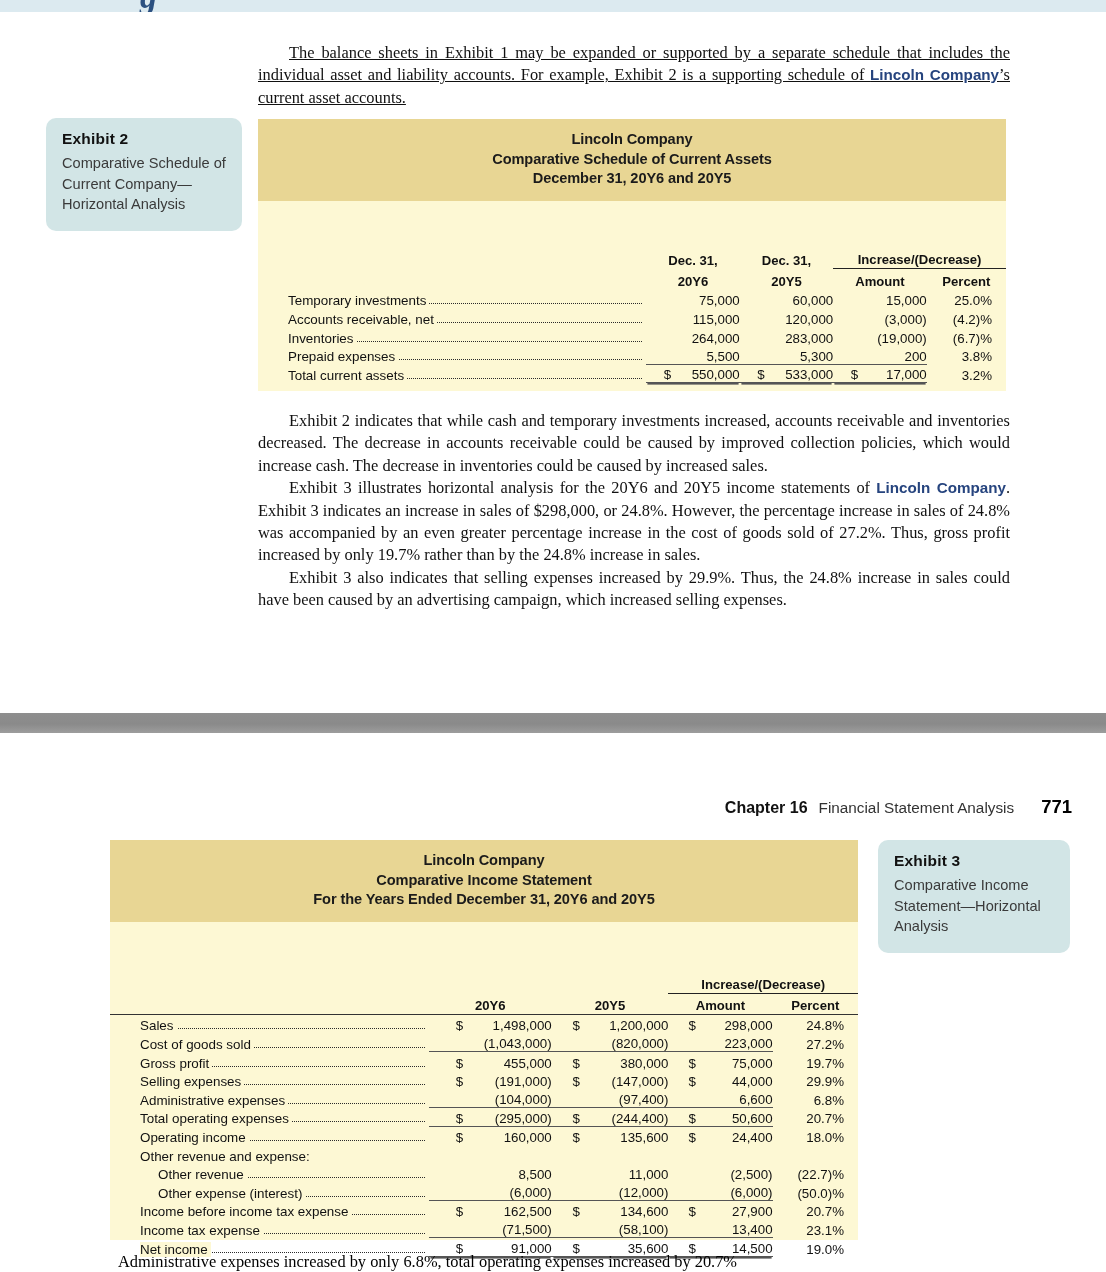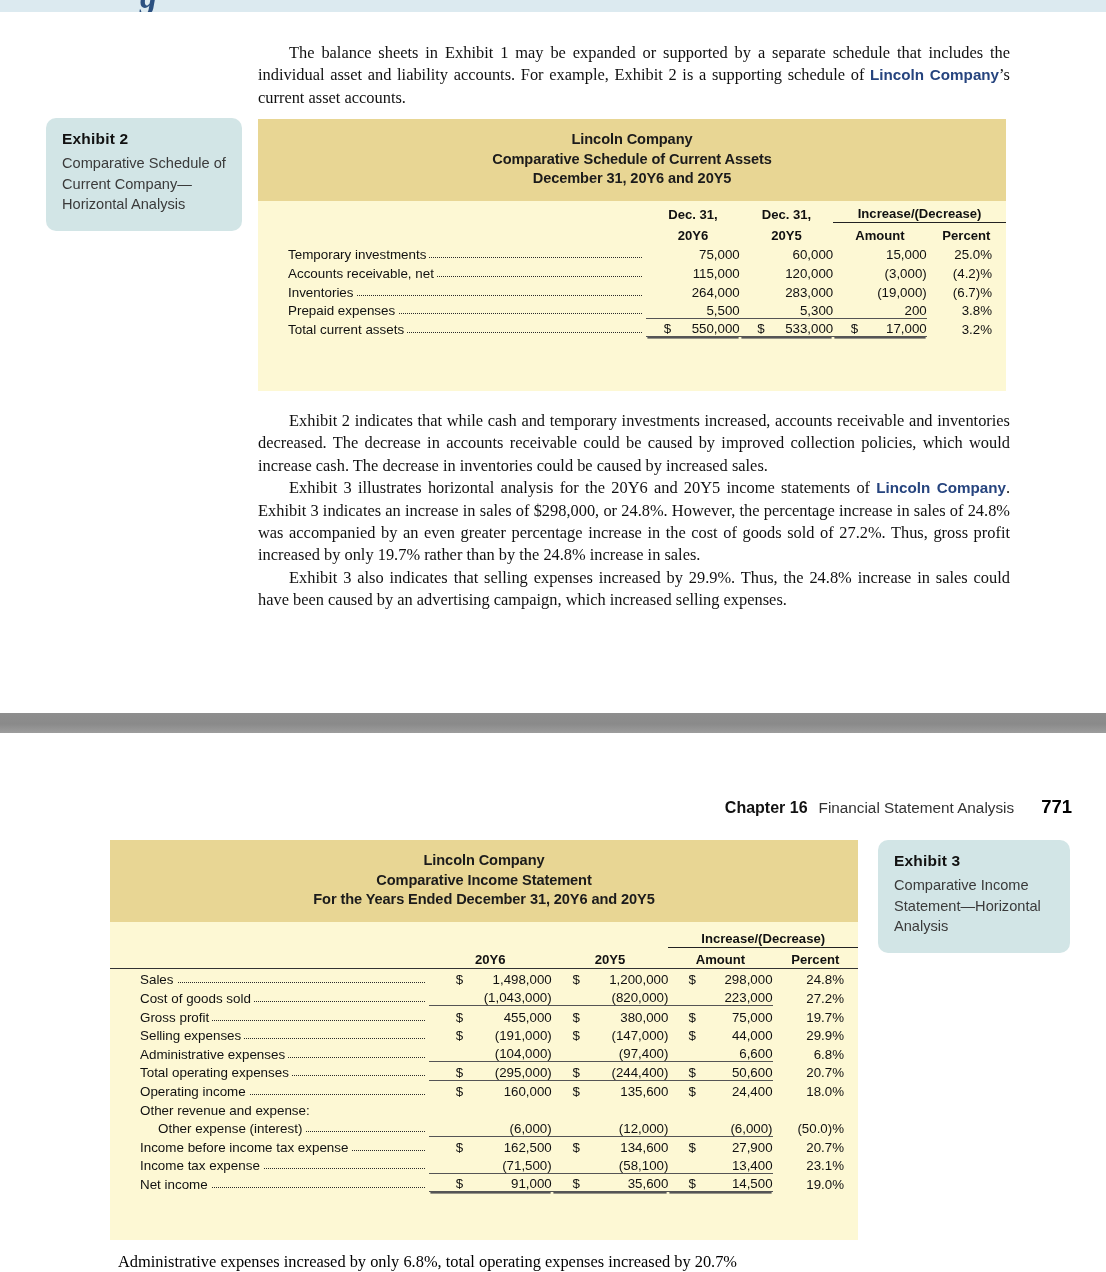--- a/index.html
+++ b/index.html
@@ -67,21 +67,21 @@
   .stmt-head {
     background:#E8D694;
     text-align:center;
     padding:11px 0 12px 0;
     font-weight:700;
     font-size:14.6px;
     line-height:19.6px;
     color:#1b1b1b;
     letter-spacing:-0.1px;
   }
-  .stmt-body { padding:0; }
+  .stmt-body { padding:0;margin-top:46px; }
 
   table.fin {
     width:100%;
     border-collapse:collapse;
     font-size:13.3px;
     color:#111;
   }
   table.fin td { padding:0; vertical-align:bottom; white-space:nowrap; }
 
   .lbl {
@@ -152,21 +152,21 @@
 </style>
 </head>
 <body>
 
 <div class="top-band">
   <span class="top-band-glyph">g</span>
 </div>
 
 <div class="page1">
 
-  <div class="body-col" style="top:30px;">
+  <div class="body-col" style="top:30px;text-decoration:underline;">
     <p><span>The balance sheets in Exhibit 1 may be expanded or supported by a separate schedule that includes the individual asset and liability accounts. For example, Exhibit 2 is a supporting schedule of </span><span class="brand">Lincoln Company</span><span>’s current asset accounts.</span></p>
   </div>
 
   <div class="callout" id="callout-ex2">
     <div class="ex-title">Exhibit 2</div>
     <div class="ex-sub">Comparative Schedule of Current Company—Horizontal Analysis</div>
   </div>
 
   <div class="stmt" id="stmt-ex2">
     <div class="stmt-head">
@@ -341,20 +341,27 @@
             <td class="num" style="padding-right: 14px;">18.0%</td>
           </tr>
           <tr>
             <td class="lbl noleader"><span class="ltxt">Other revenue and expense:</span></td>
             <td></td>
             <td></td>
             <td></td>
             <td></td>
           </tr>
           <tr>
+            <td class="lbl indent"><span class="leader"></span><span class="ltxt">Other revenue</span></td>
+            <td class="num"><span class="cell" style="min-width: 96px;"><span class="val" style="min-width: 82px;">8,500</span></span></td>
+            <td class="num"><span class="cell" style="min-width: 96px;"><span class="val" style="min-width: 82px;">11,000</span></span></td>
+            <td class="num"><span class="cell" style="min-width: 84px;"><span class="val" style="min-width: 70px;">(2,500)</span></span></td>
+            <td class="num" style="padding-right: 14px;">(22.7)%</td>
+          </tr>
+          <tr>
             <td class="lbl indent"><span class="leader"></span><span class="ltxt">Other expense (interest)</span></td>
             <td class="num u1"><span class="cell" style="min-width: 96px;"><span class="val" style="min-width: 82px;">(6,000)</span></span></td>
             <td class="num u1"><span class="cell" style="min-width: 96px;"><span class="val" style="min-width: 82px;">(12,000)</span></span></td>
             <td class="num u1"><span class="cell" style="min-width: 84px;"><span class="val" style="min-width: 70px;">(6,000)</span></span></td>
             <td class="num" style="padding-right: 14px;">(50.0)%</td>
           </tr>
           <tr>
             <td class="lbl"><span class="leader"></span><span class="ltxt">Income before income tax expense</span></td>
             <td class="num"><span class="cell" style="min-width: 96px;"><span class="dol">$</span><span class="val" style="min-width: 82px;">162,500</span></span></td>
             <td class="num"><span class="cell" style="min-width: 96px;"><span class="dol">$</span><span class="val" style="min-width: 82px;">134,600</span></span></td>

